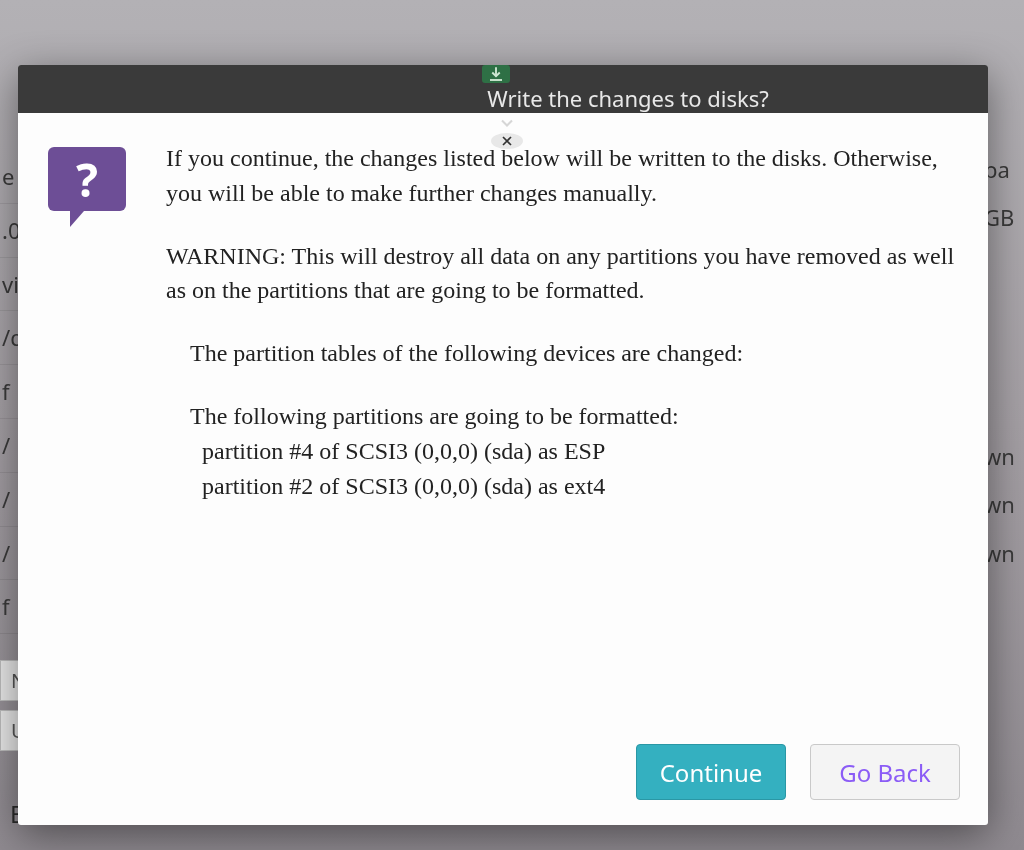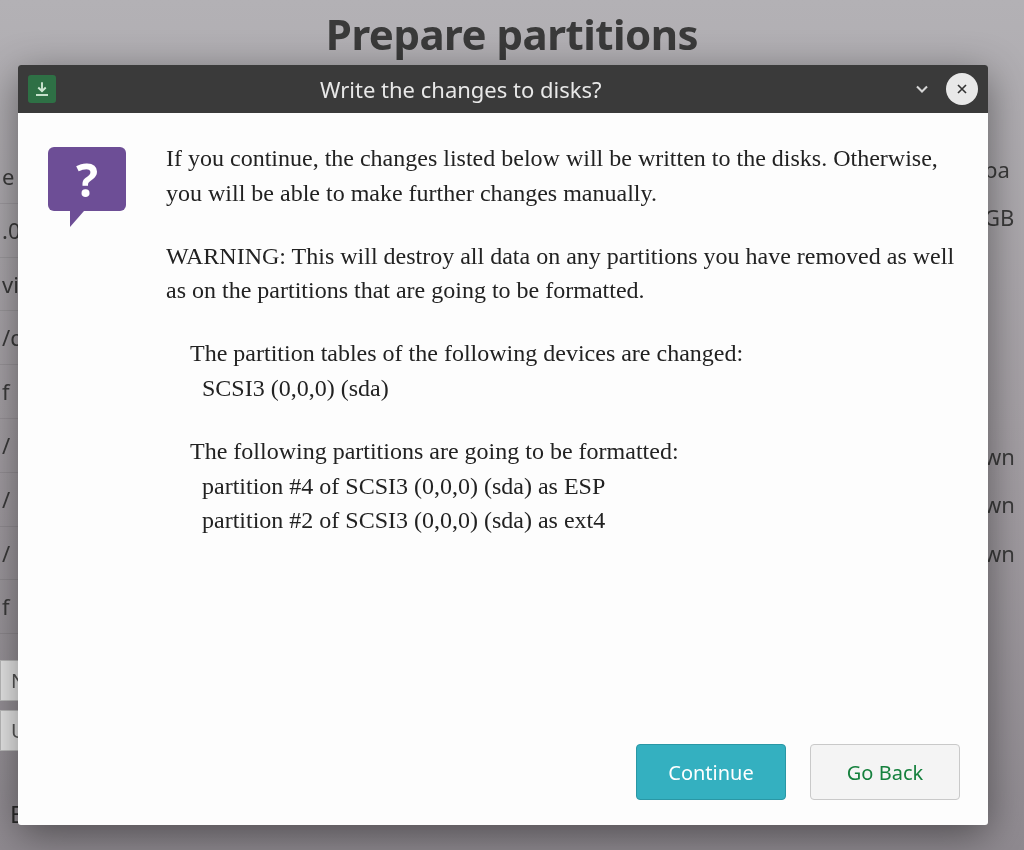--- a/index.html
+++ b/index.html
@@ -41,20 +41,21 @@
     position: absolute; left: 18px; top: 65px; width: 970px; height: 760px;
     background: #fdfdfd; border-radius: 3px;
     box-shadow: 0 10px 40px rgba(0,0,0,0.45);
     display: flex; flex-direction: column;
   }
   .titlebar {
     height: 48px; background: #3a3a3a; color: #e8e8e8;
     display: flex; align-items: center; padding: 0 10px;
     border-top-left-radius: 3px; border-top-right-radius: 3px;
     font-size: 22px;
+    flex-direction: column;
   }
   .titlebar .app-icon {
     width: 28px; height: 28px; margin-right: 14px;
     background: #2e7045; border-radius: 3px; position: relative;
     display:flex; align-items:center; justify-content:center;
   }
   .titlebar .app-icon svg { width: 18px; height: 18px; }
   .titlebar .title-text { flex: 0 0 auto; margin-left: 250px; }
   .titlebar .spacer { flex: 1; }
   .titlebar .win-btn {
@@ -85,31 +86,30 @@
   .text-col p { margin-bottom: 28px; }
   .text-col .device-line, .text-col .part-line { padding-left: 12px; }
   .text-col .list-block { margin-bottom: 28px; margin-left: 24px; }
 
   .dialog-footer {
     height: 90px; display: flex; justify-content: flex-end; align-items: center;
     padding: 0 28px 16px 0; gap: 24px;
   }
   .btn {
     min-width: 150px; height: 56px; border-radius: 4px;
-    font-size: 20px; display: flex; align-items: center; justify-content: center;
+    font-size: 24px; display: flex; align-items: center; justify-content: center;
     cursor: pointer; user-select: none;
   }
   .btn-primary { background: #34b0c0; color: #fff; border: 1px solid #2a97a5; }
-  .btn-secondary { background: #f4f4f4; color: #15803d; border: 1px solid #c9c9c9; }
+  .btn-secondary { background: #f4f4f4; color: #8b5cf6; border: 1px solid #c9c9c9; }
 </style>
 </head>
 <body>
 
 <div class="bg-page">
-  <div class="bg-title">Prepare partitions</div>
 
   <div class="bg-left-fragments">
     <div>e</div>
     <div>.0</div>
     <div>vic</div>
     <div>/d</div>
     <div>f</div>
     <div>/</div>
     <div>/</div>
     <div>/</div>
@@ -159,21 +159,20 @@
       <div class="question-bubble">
         <span>?</span>
       </div>
     </div>
     <div class="text-col">
       <p>If you continue, the changes listed below will be written to the disks. Otherwise, you will be able to make further changes manually.</p>
       <p>WARNING: This will destroy all data on any partitions you have removed as well as on the partitions that are going to be formatted.</p>
 
       <div class="list-block">
         <div>The partition tables of the following devices are changed:</div>
-        <div class="device-line">SCSI3 (0,0,0) (sda)</div>
       </div>
 
       <div class="list-block">
         <div>The following partitions are going to be formatted:</div>
         <div class="part-line">partition #4 of SCSI3 (0,0,0) (sda) as ESP</div>
         <div class="part-line">partition #2 of SCSI3 (0,0,0) (sda) as ext4</div>
       </div>
     </div>
   </div>
 

